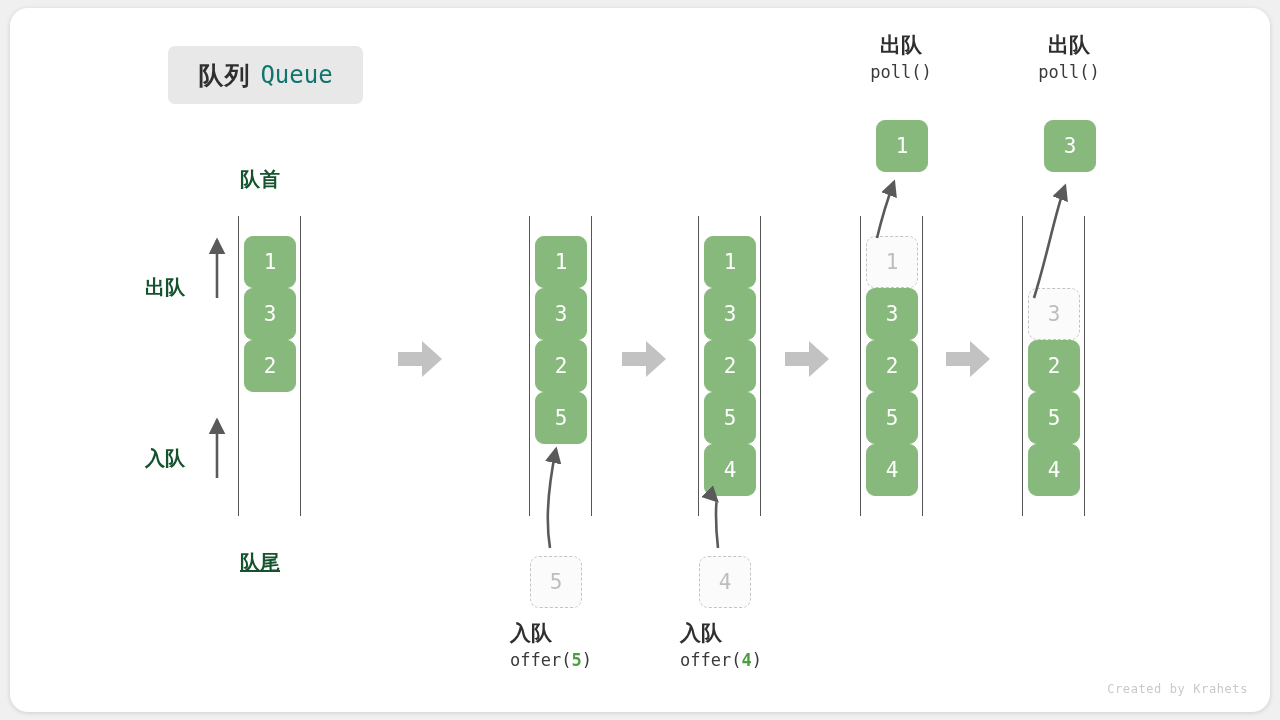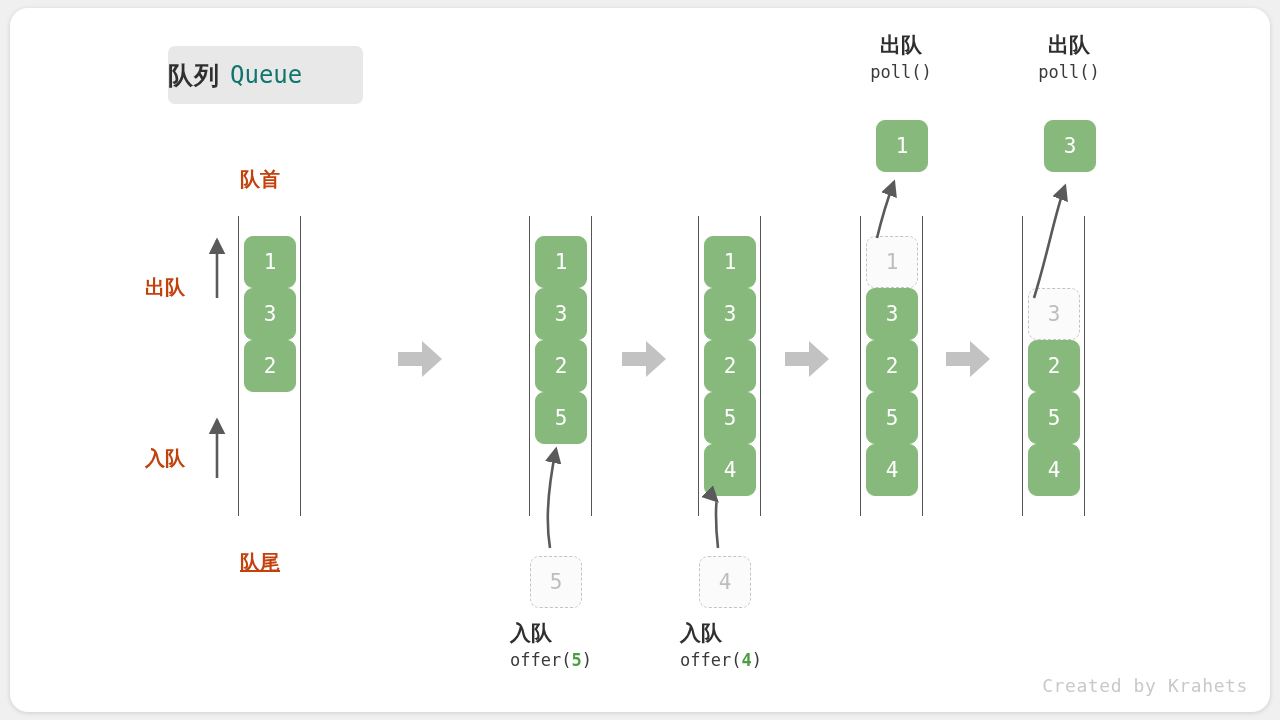--- a/index.html
+++ b/index.html
@@ -18,35 +18,35 @@
   }
   #stage{position:absolute;left:0;top:0;width:1260px;height:704px;}
 
   
   .title-badge{
     position:absolute;
     left:158px;top:38px;
     width:195px;height:58px;
     background:#e8e8e8;
     border-radius:7px;
-    display:flex;align-items:center;
+    display:flex;align-items:center;justify-content:center;
     gap:10px;
   }
   .title-cn{
     font-size:25px;font-weight:bold;color:#2f2f2f;
     letter-spacing:1px;
   }
   .title-en{
     font-family:"DejaVu Sans Mono","Liberation Mono",monospace;
     font-size:24px;color:#0f766e;
   }
 
   
   .lbl{position:absolute;color:#333333;white-space:nowrap;}
-  .lbl-bold{font-weight:bold;font-size:20px;color:#c2410c;}
+  .lbl-bold{font-weight:bold;font-size:20px;color:#14532d;}
   .lbl-head{   
     left:230px;top:158px;
   }
   .lbl-tail{   
     left:230px;top:541px;text-decoration:underline;
   }
   .lbl-deq-side{ left:135px; top:266px; }
   .lbl-enq-side{ left:135px; top:437px; }
 
   
@@ -127,21 +127,21 @@
   .push5{left:520px;top:548px;}
   .push4{left:689px;top:548px;}
 
   
   #vec{position:absolute;left:0;top:0;width:1260px;height:704px;pointer-events:none;}
 
   
   .watermark{
     position:absolute;right:22px;bottom:16px;
     font-family:"DejaVu Sans Mono","Liberation Mono",monospace;
-    font-size:18px;color:#c9c9c9;letter-spacing:0.6px;
+    font-size:12px;color:#c9c9c9;letter-spacing:0.6px;
   }
 </style>
 </head>
 <body>
 
 <div id="card">
   <div id="stage">
 
     <div class="title-badge">
       <span class="title-cn">队列</span>

